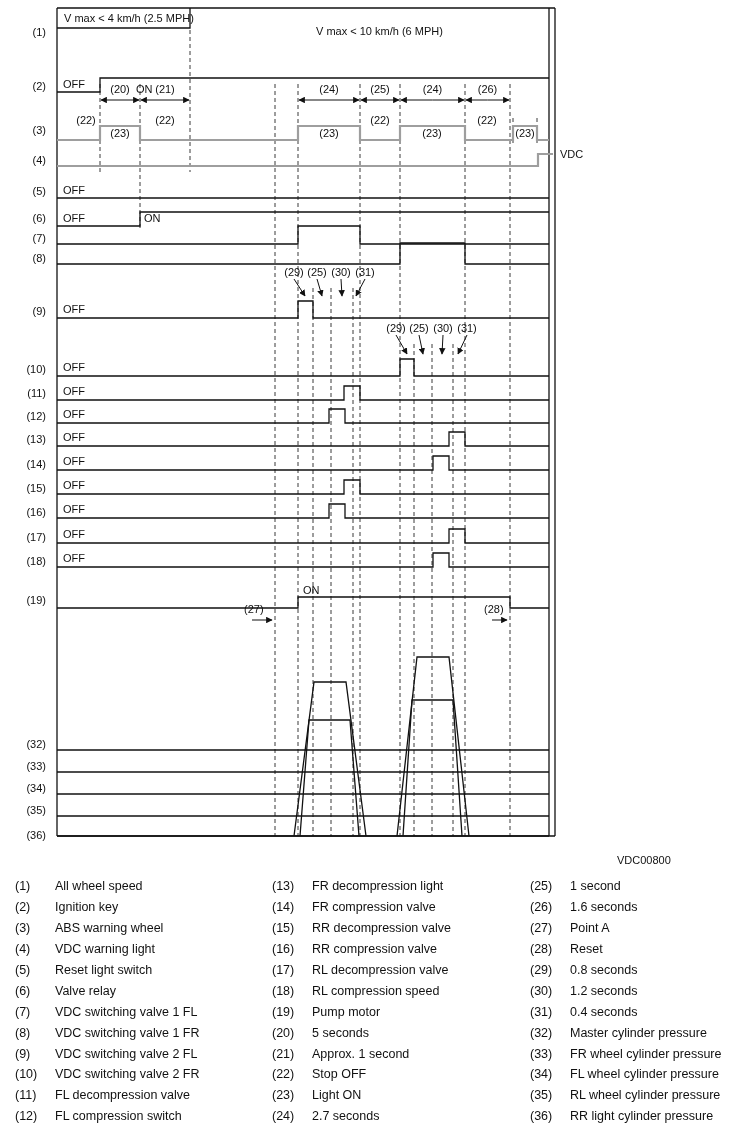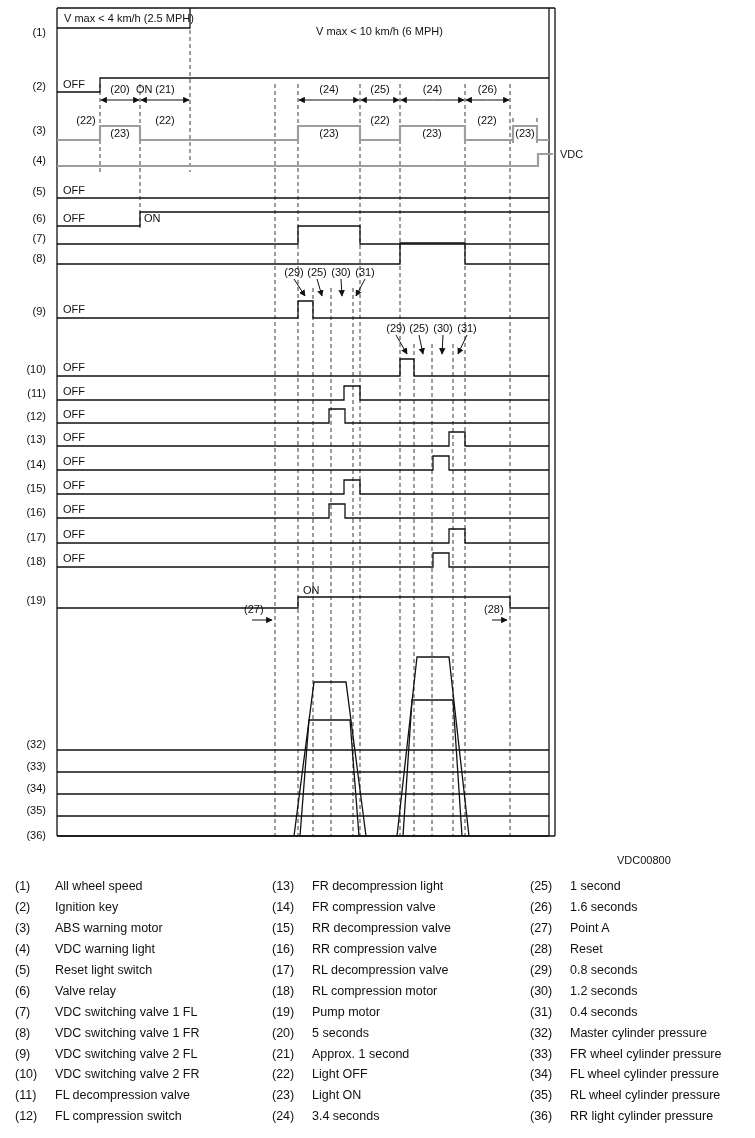--- a/index.html
+++ b/index.html
@@ -171,21 +171,21 @@
         <div class="lrow">
           <span class="lnum">(1)</span>
           <span class="ltxt">All wheel speed</span>
         </div>
         <div class="lrow">
           <span class="lnum">(2)</span>
           <span class="ltxt">Ignition key</span>
         </div>
         <div class="lrow">
           <span class="lnum">(3)</span>
-          <span class="ltxt">ABS warning motor</span>
+          <span class="ltxt">ABS warning wheel</span>
         </div>
         <div class="lrow">
           <span class="lnum">(4)</span>
           <span class="ltxt">VDC warning light</span>
         </div>
         <div class="lrow">
           <span class="lnum">(5)</span>
           <span class="ltxt">Reset light switch</span>
         </div>
         <div class="lrow">
@@ -233,45 +233,45 @@
         <div class="lrow">
           <span class="lnum">(16)</span>
           <span class="ltxt">RR compression valve</span>
         </div>
         <div class="lrow">
           <span class="lnum">(17)</span>
           <span class="ltxt">RL decompression valve</span>
         </div>
         <div class="lrow">
           <span class="lnum">(18)</span>
-          <span class="ltxt">RL compression motor</span>
+          <span class="ltxt">RL compression speed</span>
         </div>
         <div class="lrow">
           <span class="lnum">(19)</span>
           <span class="ltxt">Pump motor</span>
         </div>
         <div class="lrow">
           <span class="lnum">(20)</span>
           <span class="ltxt">5 seconds</span>
         </div>
         <div class="lrow">
           <span class="lnum">(21)</span>
           <span class="ltxt">Approx. 1 second</span>
         </div>
         <div class="lrow">
           <span class="lnum">(22)</span>
-          <span class="ltxt">Light OFF</span>
+          <span class="ltxt">Stop OFF</span>
         </div>
         <div class="lrow">
           <span class="lnum">(23)</span>
           <span class="ltxt">Light ON</span>
         </div>
         <div class="lrow">
           <span class="lnum">(24)</span>
-          <span class="ltxt">3.4 seconds</span>
+          <span class="ltxt">2.7 seconds</span>
         </div>
       </div>
       <div class="lcol">
         <div class="lrow">
           <span class="lnum">(25)</span>
           <span class="ltxt">1 second</span>
         </div>
         <div class="lrow">
           <span class="lnum">(26)</span>
           <span class="ltxt">1.6 seconds</span>

